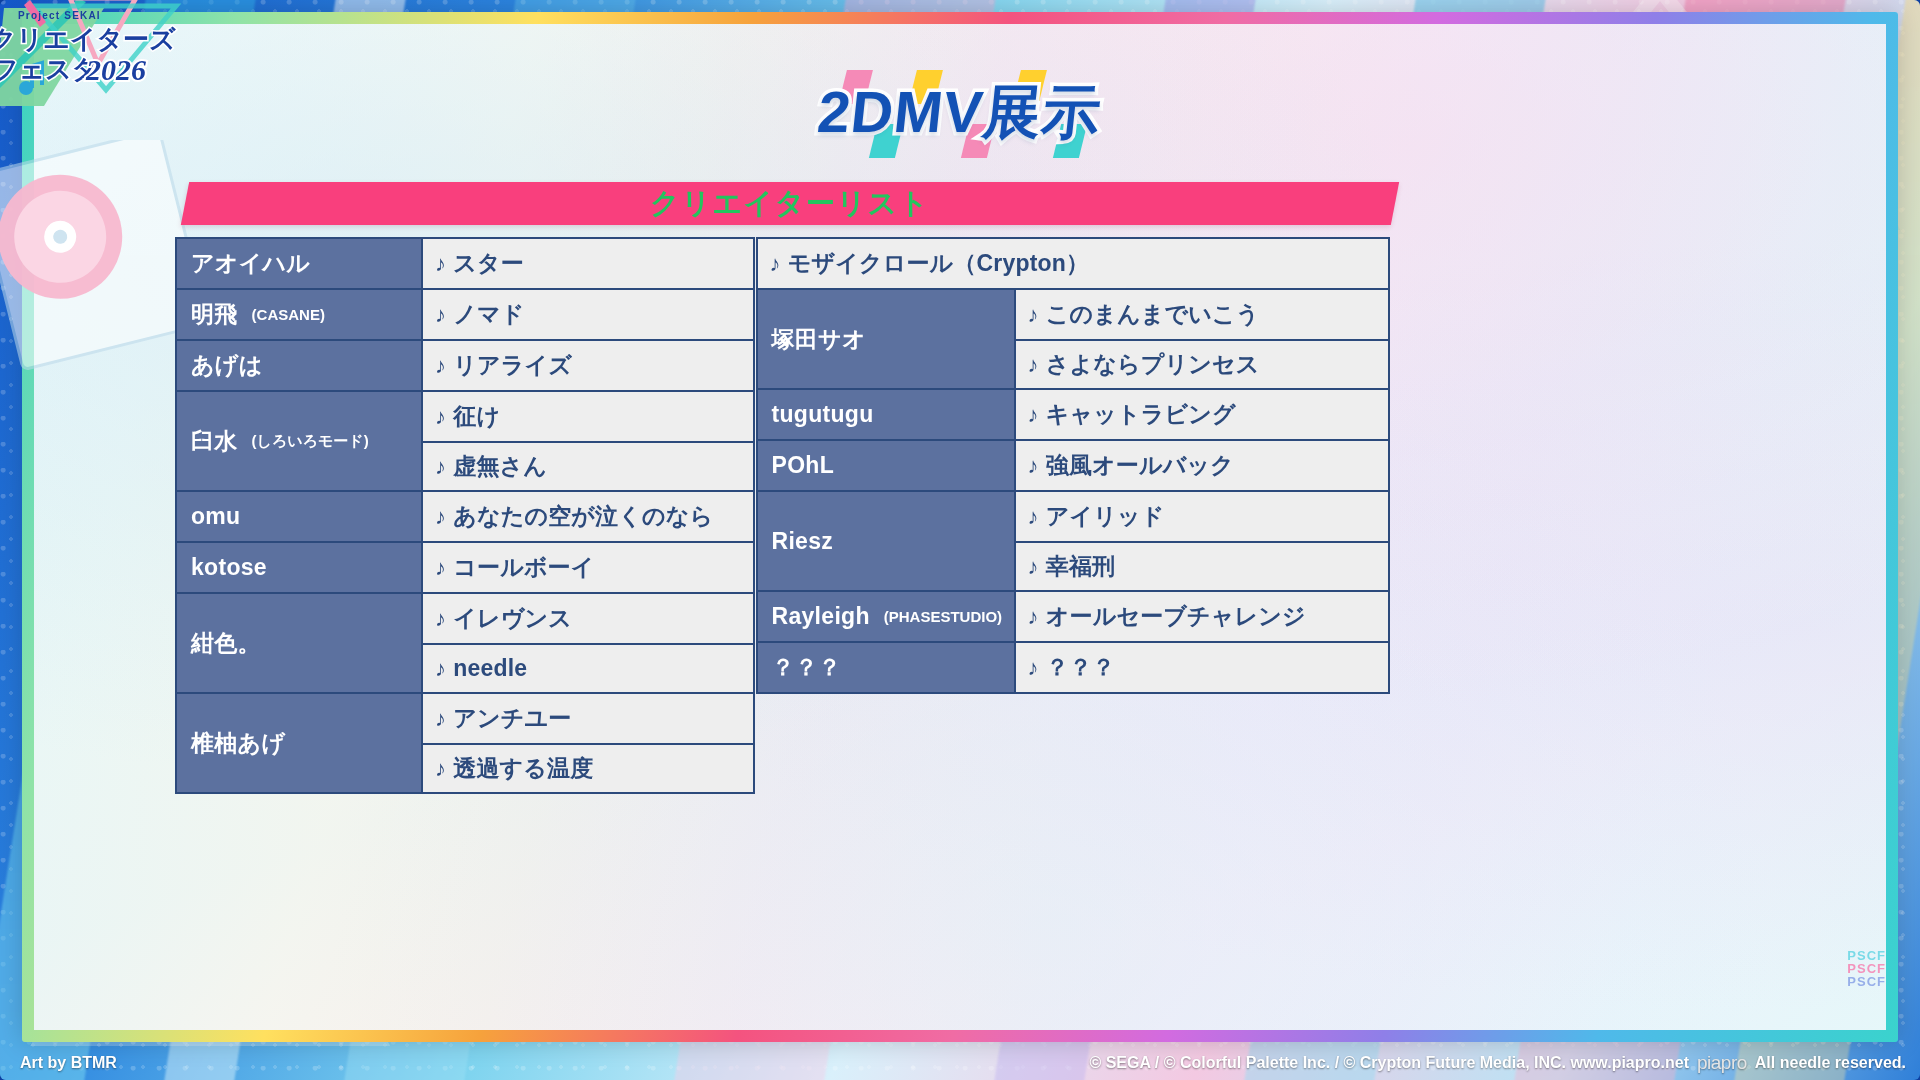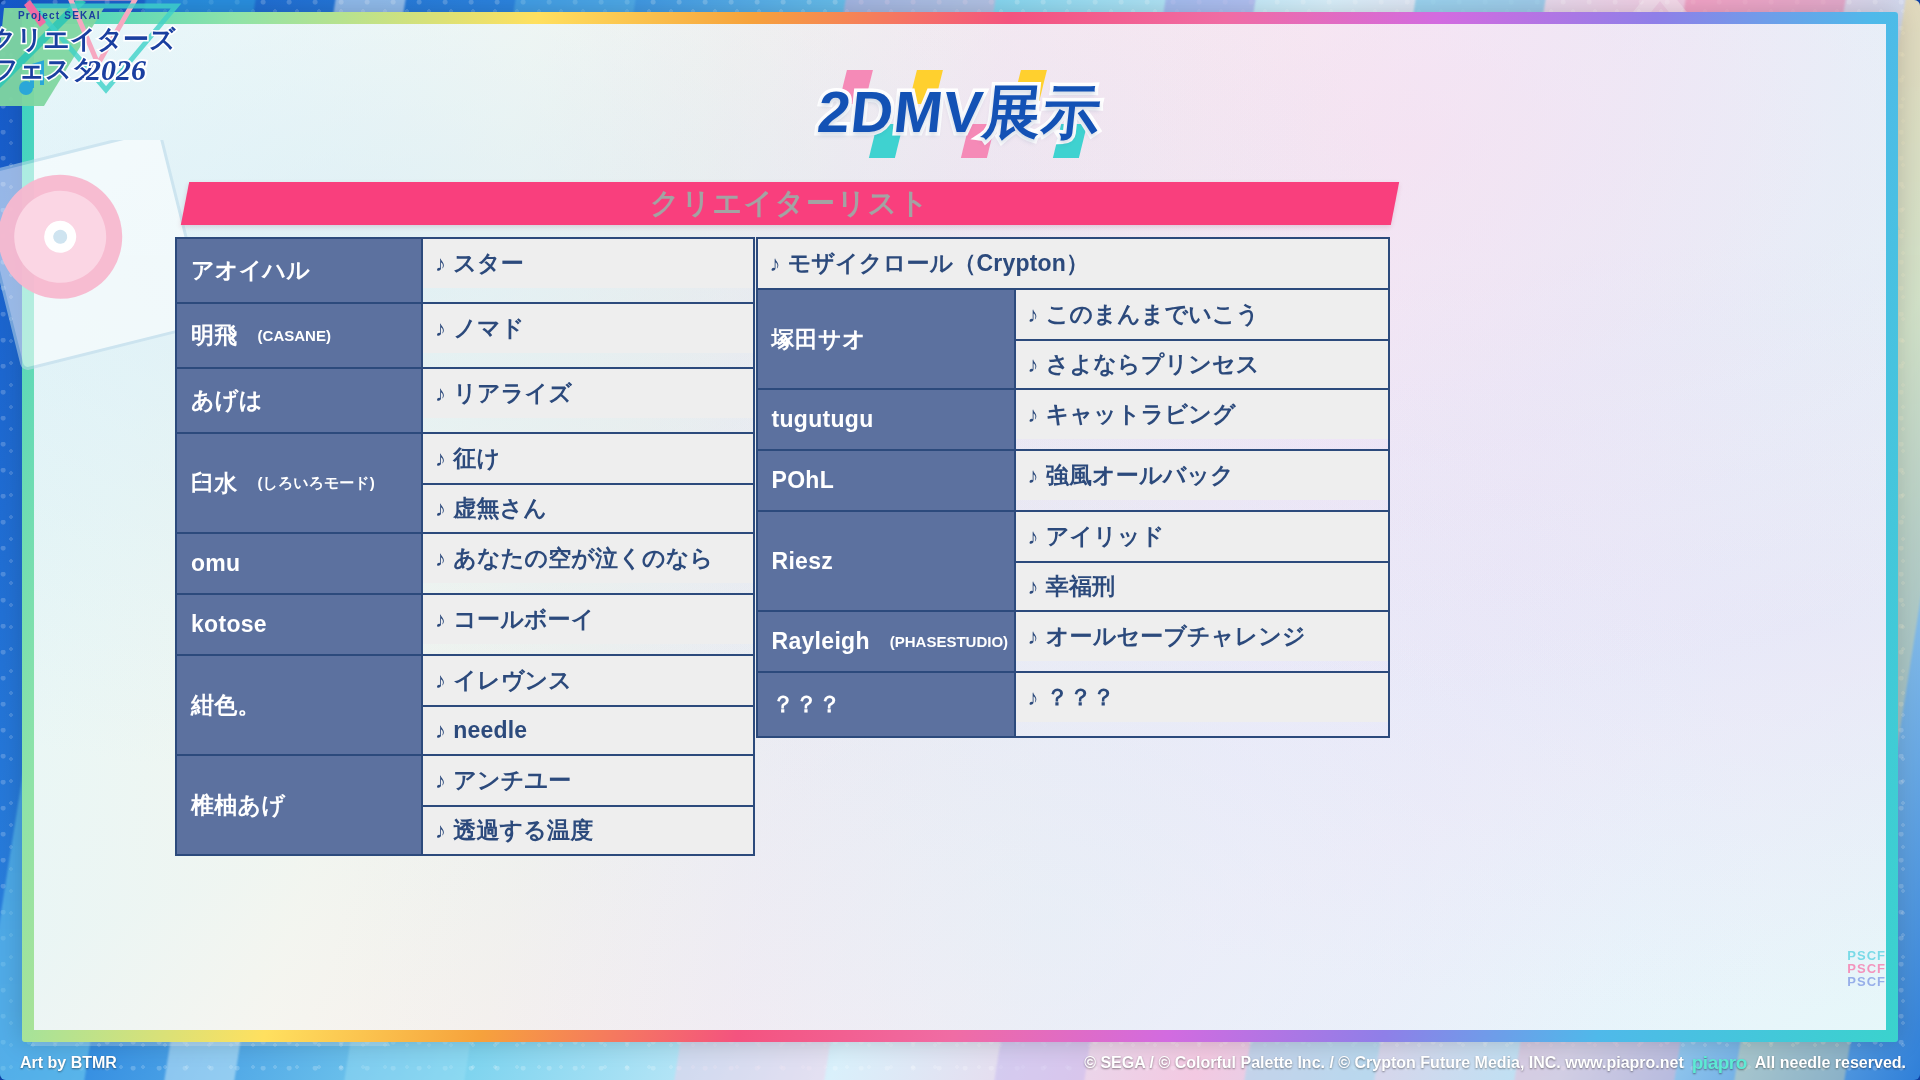--- a/index.html
+++ b/index.html
@@ -118,21 +118,21 @@
     background: #f93f7d;
     transform: skewX(-11deg);
     z-index: 11;
     box-shadow: 0 2px 5px rgba(130,30,70,.16);
   }
   .section-bar-label {
     position: absolute;
     left: 185px; top: 182px;
     width: 1210px; height: 43px;
     display: flex; align-items: center; justify-content: center;
-    color: #a3a3a3;
+    color: #22c55e;
     font-size: 29px;
     font-weight: 800;
     letter-spacing: 1.5px;
     z-index: 12;
   }
 
   
   .table-area {
     position: absolute;
     left: 175px; top: 237px;
@@ -152,33 +152,33 @@
     border-right: 2px solid #2c4a7c;
   }
   .group-row:last-child { border-bottom: 2px solid #2c4a7c; }
 
   .cell-creator {
     flex: 0 0 auto;
     background: #5c719f;
     color: #ffffff;
     display: flex;
     align-items: center;
-    padding: 16px 14px;
+    padding: 6px 14px;
     font-size: 23px;
     font-weight: 700;
     letter-spacing: .3px;
     border-right: 2px solid #2c4a7c;
   }
   .col-left  .cell-creator { width: 246px; }
   .col-right .cell-creator { width: 258px; }
 
   .cell-creator .sub {
     font-size: 15px;
     font-weight: 700;
-    margin-left: 20px;
+    margin-left: 14px;
     letter-spacing: 0;
     white-space: nowrap;
   }
 
   .songs-stack { flex: 1 1 auto; display: flex; flex-direction: column; }
   .cell-song {
     background: #eeeeee;
     color: #2c4a7c;
     font-size: 23px;
     font-weight: 700;
@@ -201,21 +201,21 @@
     justify-content: space-between;
     padding: 0 14px;
     z-index: 40;
     color: #ffffff;
     font-size: 16px;
     font-weight: 700;
     text-shadow: 0 1px 2px rgba(0,0,0,.45);
   }
   .footer-right { display: flex; align-items: center; gap: 8px; text-align: center; }
   .piapro-mark {
-    font-size: 19px; font-weight: 700; color: #5eead4;
+    font-size: 19px; font-weight: 400; color: #e5e5e5;
     letter-spacing: -.5px;
   }
 
   
   .corner-mark {
     position: absolute;
     right: 34px; bottom: 92px;
     z-index: 20;
     font-size: 13px; font-weight: 800; line-height: 1.0;
     color: #6fd8e6;

